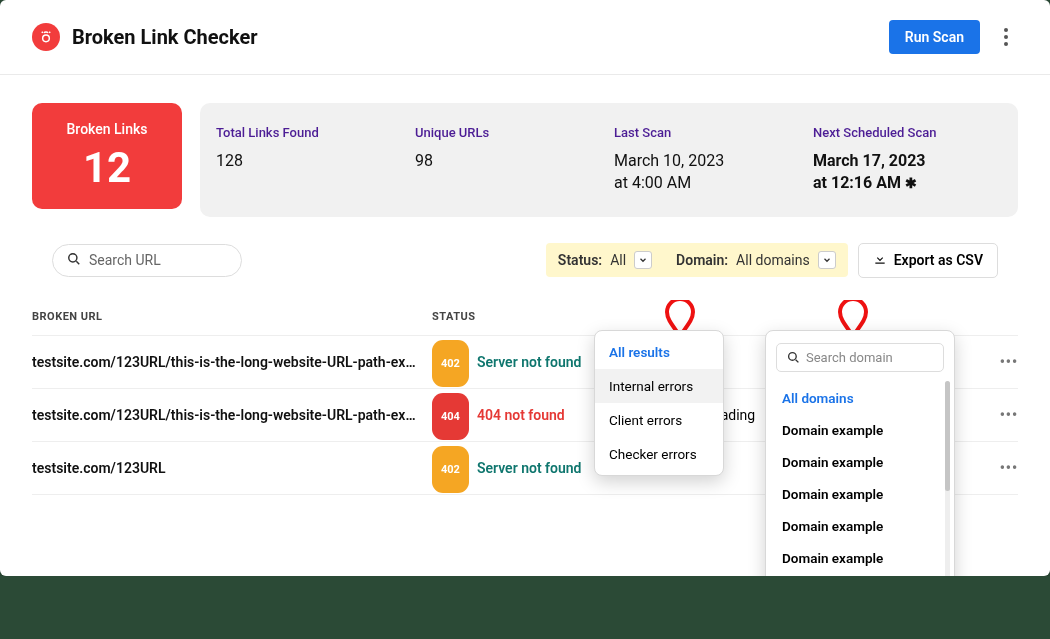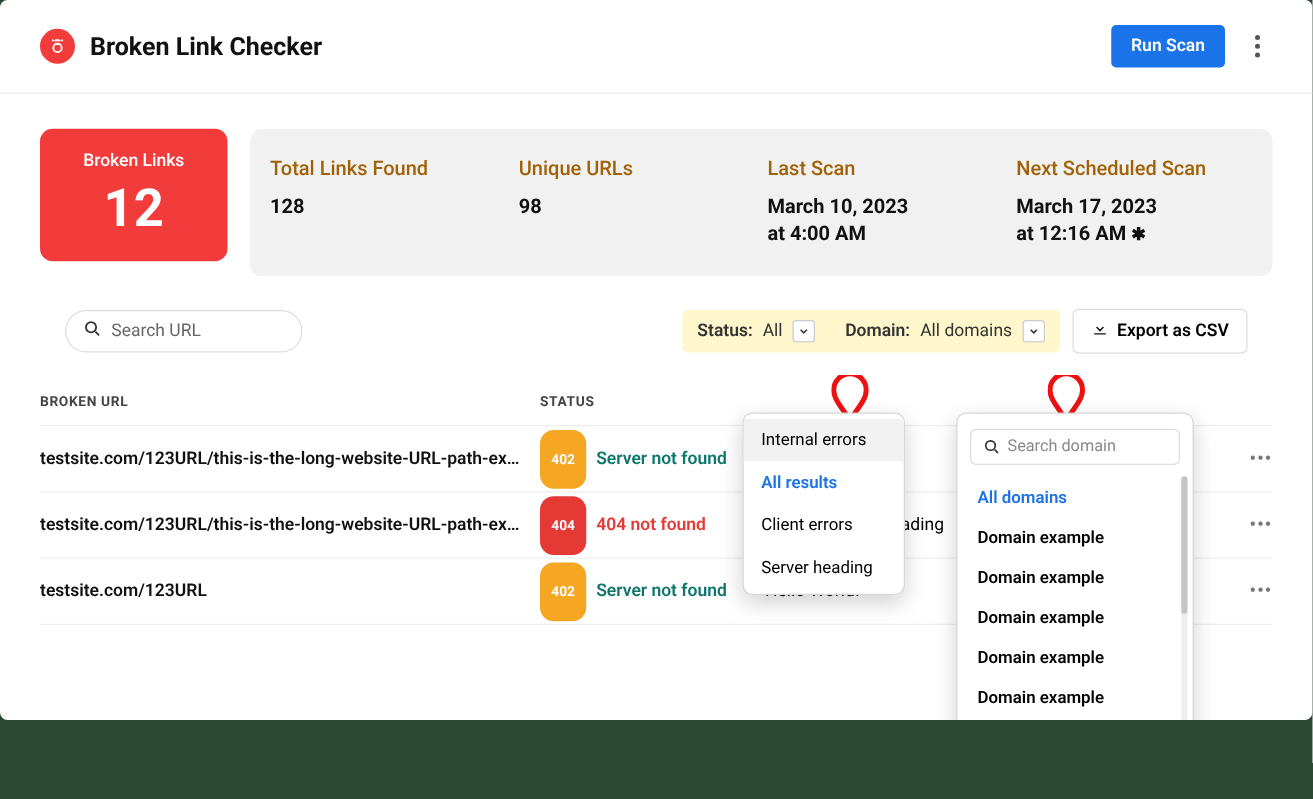--- a/index.html
+++ b/index.html
@@ -11,22 +11,22 @@
   .run-btn { background: #1a73e8; color: #ffffff; border: none; border-radius: 4px; padding: 9px 16px; font-size: 14px; font-weight: 600; cursor: pointer; margin-right: 14px; }
   .kebab { width: 24px; height: 24px; display: flex; flex-direction: column; align-items: center; justify-content: center; gap: 3px; cursor: pointer; }
   .kebab span { width: 4px; height: 4px; border-radius: 50%; background: #555; }
 
   .stats { display: flex; gap: 18px; padding: 28px 32px 18px; }
   .broken-card { width: 150px; height: 106px; background: #f23c3c; border-radius: 10px; color: #fff; display: flex; flex-direction: column; align-items: center; justify-content: center; flex-shrink: 0; }
   .broken-card .lbl { font-size: 14px; font-weight: 500; margin-bottom: 6px; }
   .broken-card .val { font-size: 42px; font-weight: 700; }
   .stat-strip { flex: 1; background: #f1f1f1; border-radius: 10px; display: flex; align-items: flex-start; padding: 22px 16px; gap: 10px; }
   .stat { flex: 1; }
-  .stat .lbl { font-size: 16px; color: #a16207; font-weight: 500; margin-bottom: 10px; }
-  .stat .val { font-size: 16px; color: #111; font-weight: 700; line-height: 1.4; }
+  .stat .lbl { font-size: 13px; color: #4c1d95; font-weight: 500; margin-bottom: 10px; }
+  .stat .val { font-size: 16px; color: #111; font-weight: 400; line-height: 1.4; }
   .stat.bold .val { font-weight: 700; }
   .gear { display: inline-block; margin-left: 4px; font-size: 14px; }
 
   .toolbar { display: flex; align-items: center; padding: 8px 52px 14px; gap: 10px; }
   .search { border: 1px solid #ddd; border-radius: 20px; padding: 7px 14px; display: flex; align-items: center; gap: 8px; width: 190px; color: #666; font-size: 14px; }
   .spacer { flex: 1; }
   .filter-bar { background: #fff7cc; border-radius: 4px; padding: 8px 12px; display: flex; align-items: center; gap: 8px; font-size: 14px; color: #333; position: relative; }
   .filter-bar .fl { font-weight: 600; }
   .chev { width: 18px; height: 18px; background: #fff; border: 1px solid #ccc; border-radius: 3px; display: inline-flex; align-items: center; justify-content: center; font-size: 11px; cursor: pointer; position: relative; }
   .export-btn { border: 1px solid #ddd; background: #fff; border-radius: 5px; padding: 8px 14px; font-size: 14px; font-weight: 600; display: flex; align-items: center; gap: 7px; cursor: pointer; }
@@ -185,24 +185,24 @@
         <path d="M15 36 C5 22 2 18 2 12 A13 13 0 0 1 28 12 C28 18 25 22 15 36 Z" fill="none" stroke="#e11" stroke-width="4"></path>
       </svg>
   </div>
   <div class="callout" style="top:300px; left:838px;">
     <svg viewBox="0 0 30 38">
         <path d="M15 36 C5 22 2 18 2 12 A13 13 0 0 1 28 12 C28 18 25 22 15 36 Z" fill="none" stroke="#e11" stroke-width="4"></path>
       </svg>
   </div>
 
   <div class="dropdown dd-status" id="dd-status">
+      <div class="item active">All results</div>
       <div class="item hover">Internal errors</div>
-      <div class="item active">All results</div>
       <div class="item ">Client errors</div>
-      <div class="item ">Server heading</div>
+      <div class="item ">Checker errors</div>
     </div>
 
   <div class="dropdown dd-domain">
     <div class="search-in">
       <svg width="13" height="13" viewBox="0 0 24 24" fill="none" stroke="#333" stroke-width="2.5">
           <circle cx="10" cy="10" r="7"></circle>
           <path d="M21 21l-5-5"></path>
         </svg>
       <span>Search domain</span>
     </div>

